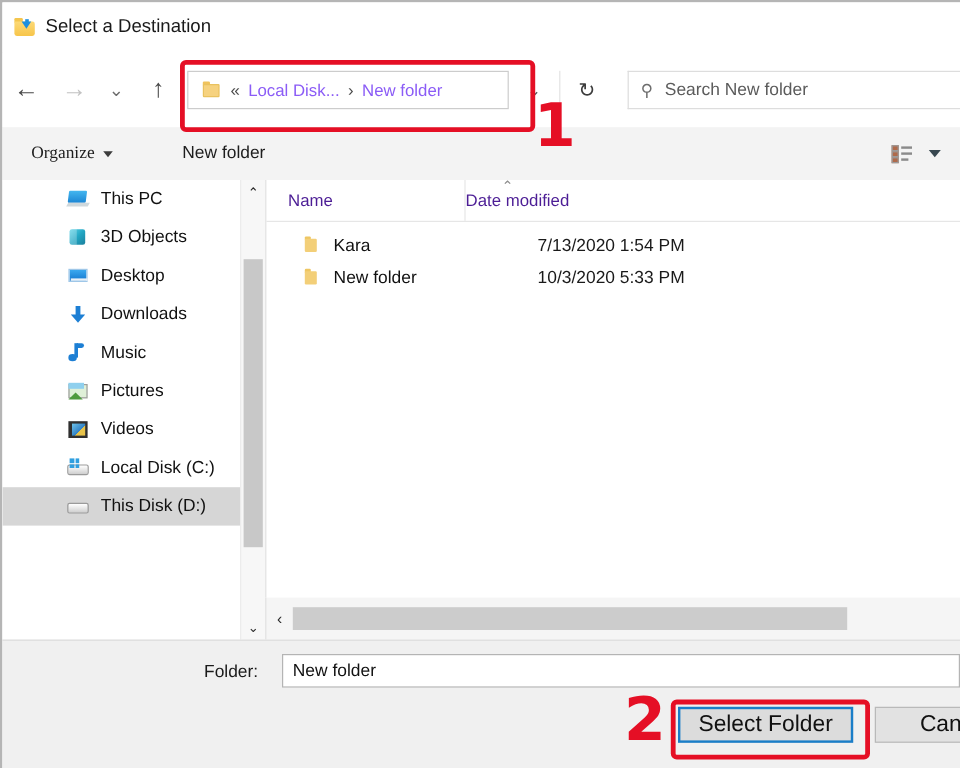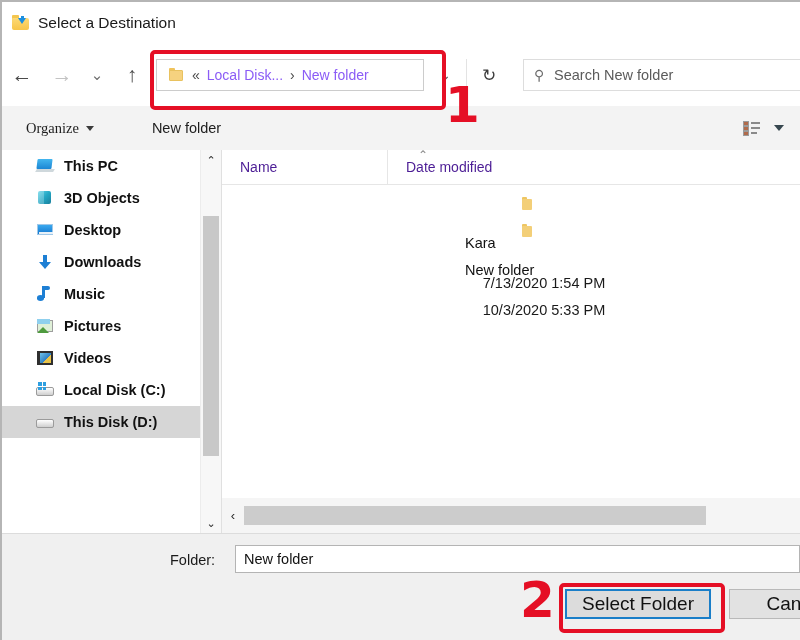--- a/index.html
+++ b/index.html
@@ -125,22 +125,22 @@
   }
   .details-icon .ln { position: absolute; left: 8px; height: 2px; background: #8a8a8a; }
   .caret-dn-big { width: 0; height: 0; border-left: 5px solid transparent; border-right: 5px solid transparent; border-top: 6px solid #37474f; }
 
   
   #sidebar {
     position: absolute; left: 0; top: 148px; width: 198px; height: 383px;
     background: #ffffff; overflow: hidden;
   }
   .nav-item {
-    height: 32px; display: flex; align-items: center; padding-left: 34px; gap: 10px;
-    font-size: 14.5px; color: #111111; white-space: nowrap; font-weight: bold;
+    height: 32px; display: flex; align-items: center; padding-left: 54px; gap: 10px;
+    font-size: 14.5px; color: #111111; white-space: nowrap;
   }
   .nav-item.selected { background: #d6d6d6; }
   .nav-item .label { overflow: hidden; }
   .nav-ico { width: 18px; height: 16px; position: relative; flex: none; }
 
   
   .ic-pc .mon { position: absolute; left: 1px; top: 1px; width: 15px; height: 10px; background: linear-gradient(#43b6ef, #1c86d4); transform: skewX(-7deg); border-radius: 1px; }
   .ic-pc .base { position: absolute; left: 0; top: 11px; width: 18px; height: 3px; background: #cfd8dc; transform: skewX(-30deg); }
   .ic-3d .cube { position: absolute; left: 2px; top: 1px; width: 13px; height: 13px; background: linear-gradient(135deg, #5fd4e8 0%, #23a7c4 50%, #1a7f9c 100%); border-radius: 2px; }
   .ic-3d .cube:after { content: ""; position: absolute; left: 0; top: 0; width: 6px; height: 13px; background: rgba(255,255,255,0.25); }
@@ -185,27 +185,27 @@
   }
   #col-header {
     position: relative; height: 34px; border-bottom: 1px solid #e6e6e6;
     display: flex; align-items: center;
   }
   .col {
     font-size: 14px; color: #4c1d95; height: 34px; display: flex; align-items: center;
     box-sizing: border-box;
   }
   .col.name { width: 165px; padding-left: 18px; }
-  .col.date { width: 210px; padding-left: 18px; border-left: 1px solid #e6e6e6; }
+  .col.date { width: 210px; border-left: 1px solid #e6e6e6; }
   #sort-indicator {
     position: absolute; left: 196px; top: -2px; font-size: 12px; color: #8d8d8d;
   }
   .file-row {
-    height: 27px; display: flex; align-items: center; padding-left: 30px; gap: 24px;
-    font-size: 14.5px; color: #111111; flex-direction: column;
+    height: 27px; display: flex; padding-left: 30px; gap: 12px;
+    font-size: 14.5px; color: #111111;
   }
   .file-row .fname { width: 123px; white-space: nowrap; }
   .file-row .fdate { padding-left: 35px; color: #1a1a1a; }
   .mini-folder { position: relative; width: 14px; height: 14px; flex: none; }
   .mini-folder .b { position: absolute; left: 2px; top: 2px; width: 10px; height: 11px; background: #f3cf78; border-radius: 1px; }
   .mini-folder .t { position: absolute; left: 2px; top: 0px; width: 5px; height: 3px; background: #eec662; border-radius: 1px 1px 0 0; }
   #rows-top-pad { height: 12px; }
 
   
   #hscroll {

